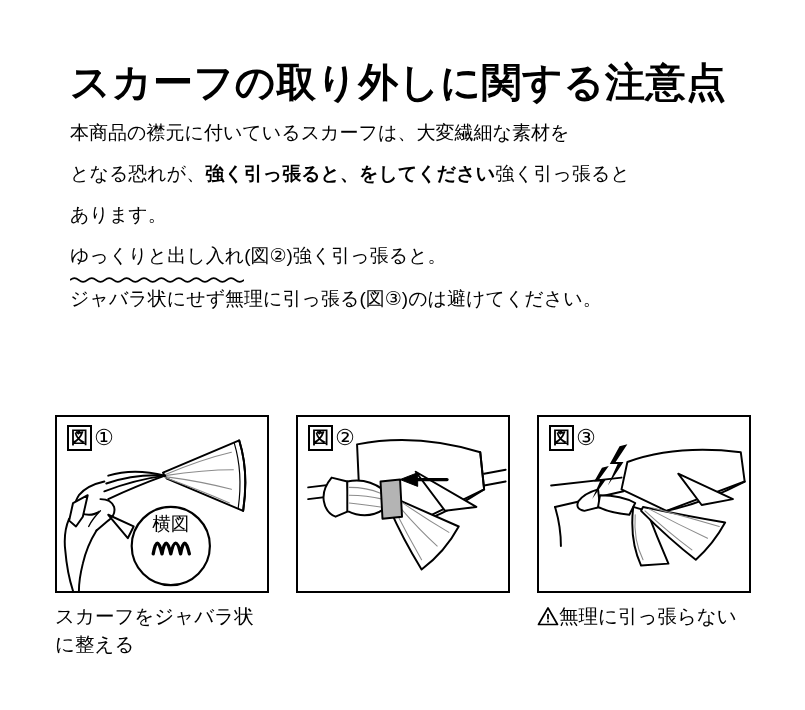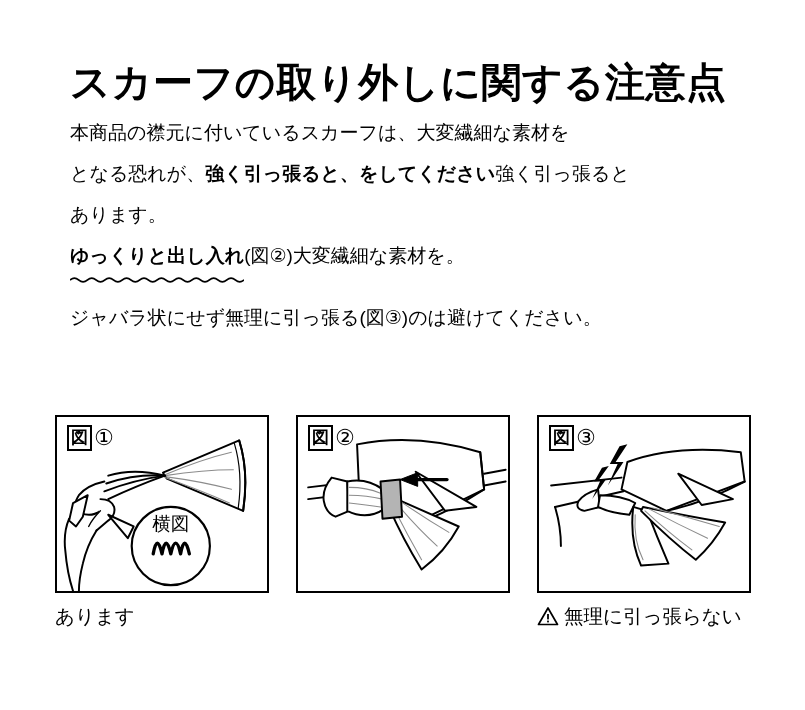--- a/index.html
+++ b/index.html
@@ -34,24 +34,24 @@
   .body-copy {
     position: absolute;
     left: 70px;
     top: 112px;
     width: 700px;
     font-size: 19px;
     line-height: 41px;
     letter-spacing: 0px;
   }
   .body-line { white-space: nowrap; }
-  .body-line.indent-gap { margin-top: 20px; }
+  .body-line.indent-gap { margin-top: 1px; }
   .b { font-weight: 700; }
   .wavy {
-    font-weight: 700;
+    font-weight: 400;
     position: relative;
     display: inline-block;
     padding-bottom: 1px;
   }
   .wavy .wavy-ink {
     position: absolute;
     left: 0;
     right: 0;
     bottom: -6px;
     height: 7px;
@@ -110,21 +110,21 @@
   }
 
   
   .figure-caption {
     margin-top: 9px;
     font-size: 19.5px;
     line-height: 28px;
     letter-spacing: 0px;
   }
   .caption-line { white-space: nowrap; display: block; }
-  .caption-warn-row { display: flex; align-items: flex-start; gap: 5px; }
+  .caption-warn-row { display: flex; align-items: flex-start; }
   .warn-tri { flex: 0 0 auto; margin-top: 3px; }
 </style>
 </head>
 <body>
 
 <h1 class="page-title">スカーフの取り外しに関する注意点</h1>
 
 <div class="body-copy">
 
   <div class="body-line">
@@ -138,21 +138,21 @@
   <div class="body-line">
     <span>あります。</span>
   </div>
 
 
   <div class="body-line">
     <span class="wavy"><span>ゆっくりと出し入れ</span><span class="wavy-ink">
           <svg viewBox="0 0 200 7" preserveAspectRatio="none" xmlns="http://www.w3.org/2000/svg">
             <path d="M0 4 Q 5 0.4 10 4 T 20 4 T 30 4 T 40 4 T 50 4 T 60 4 T 70 4 T 80 4 T 90 4 T 100 4 T 110 4 T 120 4 T 130 4 T 140 4 T 150 4 T 160 4 T 170 4 T 180 4 T 190 4 T 200 4" fill="none" stroke="#000" stroke-width="1.7"></path>
           </svg>
-        </span></span><span>(図②)大変繊細な素材を。</span>
+        </span></span><span>(図②)強く引っ張ると。</span>
   </div>
 
   <div class="body-line indent-gap">
     <span>ジャバラ状にせず無理に引っ張る(図③)のは避けてください。</span>
   </div>
 
 </div>
 
 <div class="figure-row">
 
@@ -196,21 +196,22 @@
         <text x="116" y="116" font-family="Liberation Sans, sans-serif" font-size="19" text-anchor="middle" fill="#000">横図</text>
       </svg>
 
       <div class="fig-tag">
         <span class="tag-box">図</span>
         <span class="tag-num">①</span>
       </div>
     </div>
 
     <div class="figure-caption">
-      <span class="caption-line">あります</span>
+      <span class="caption-line">スカーフをジャバラ状</span>
+      <span class="caption-line">に整える</span>
     </div>
   </div>
 
   <div class="figure-cell">
     <div class="figure-frame">
 
       <svg viewBox="0 0 214 178" xmlns="http://www.w3.org/2000/svg">
         <g fill="#fff" stroke="#000" stroke-width="2" stroke-linejoin="round" stroke-linecap="round">
 
           <path d="M60 28 Q120 16 186 36 L190 74 Q150 100 112 112 L62 72 Z"></path>

